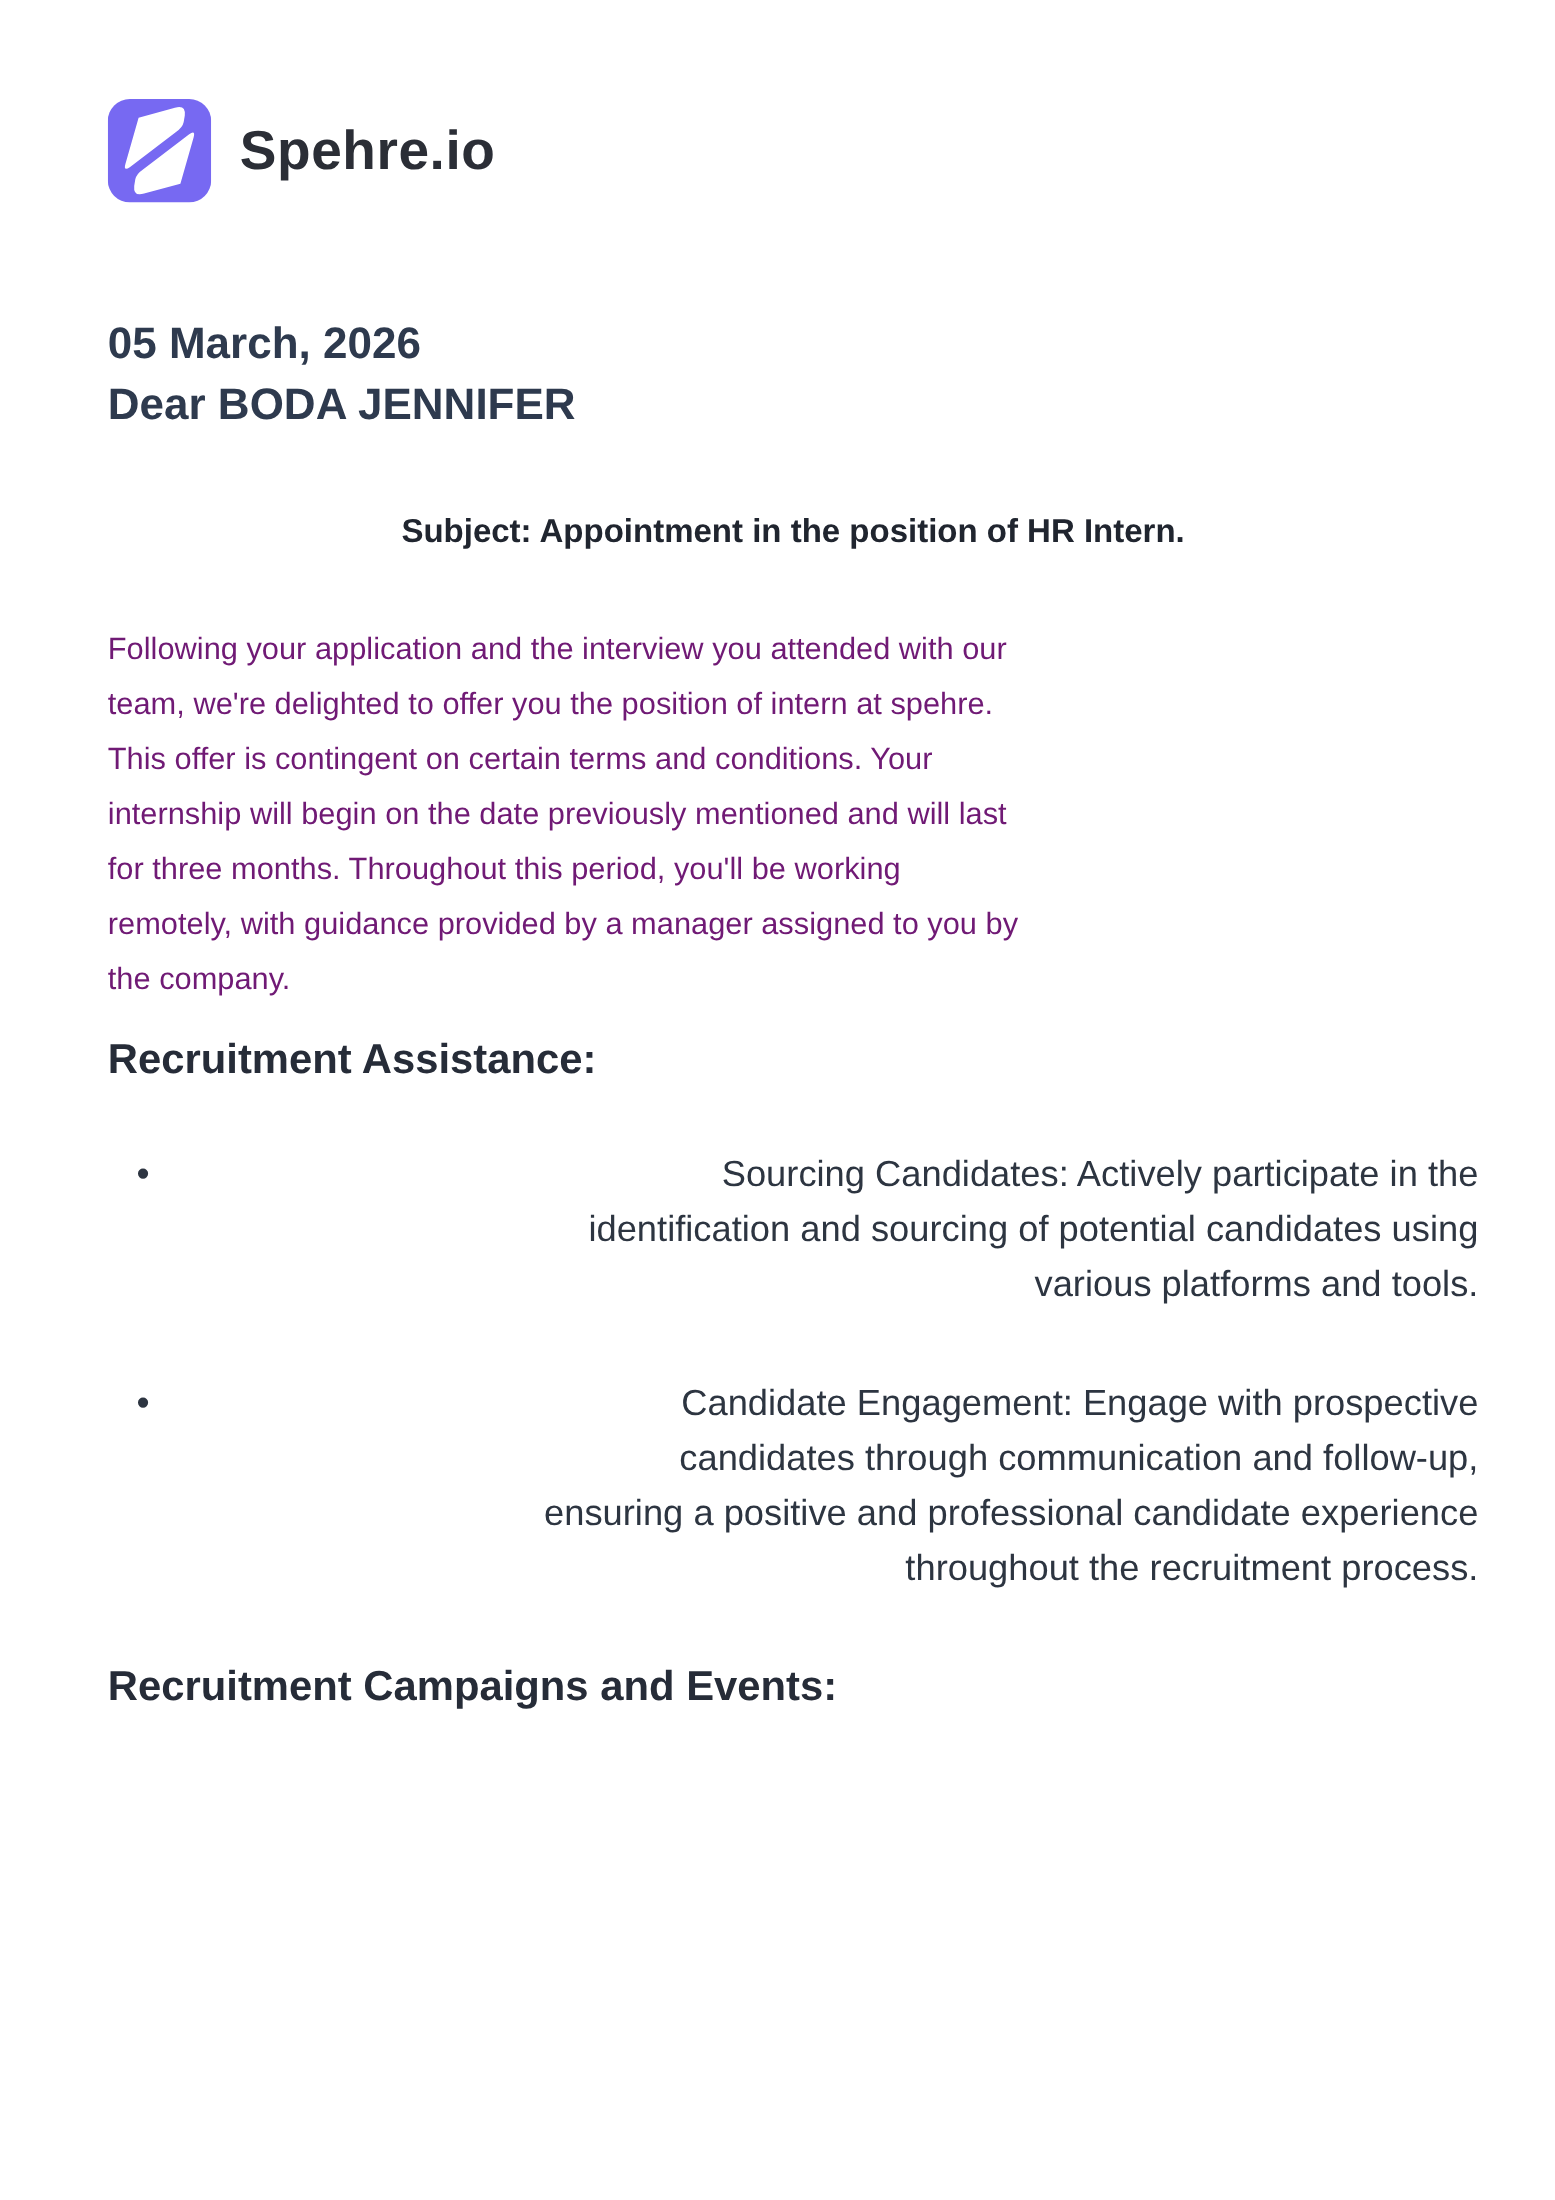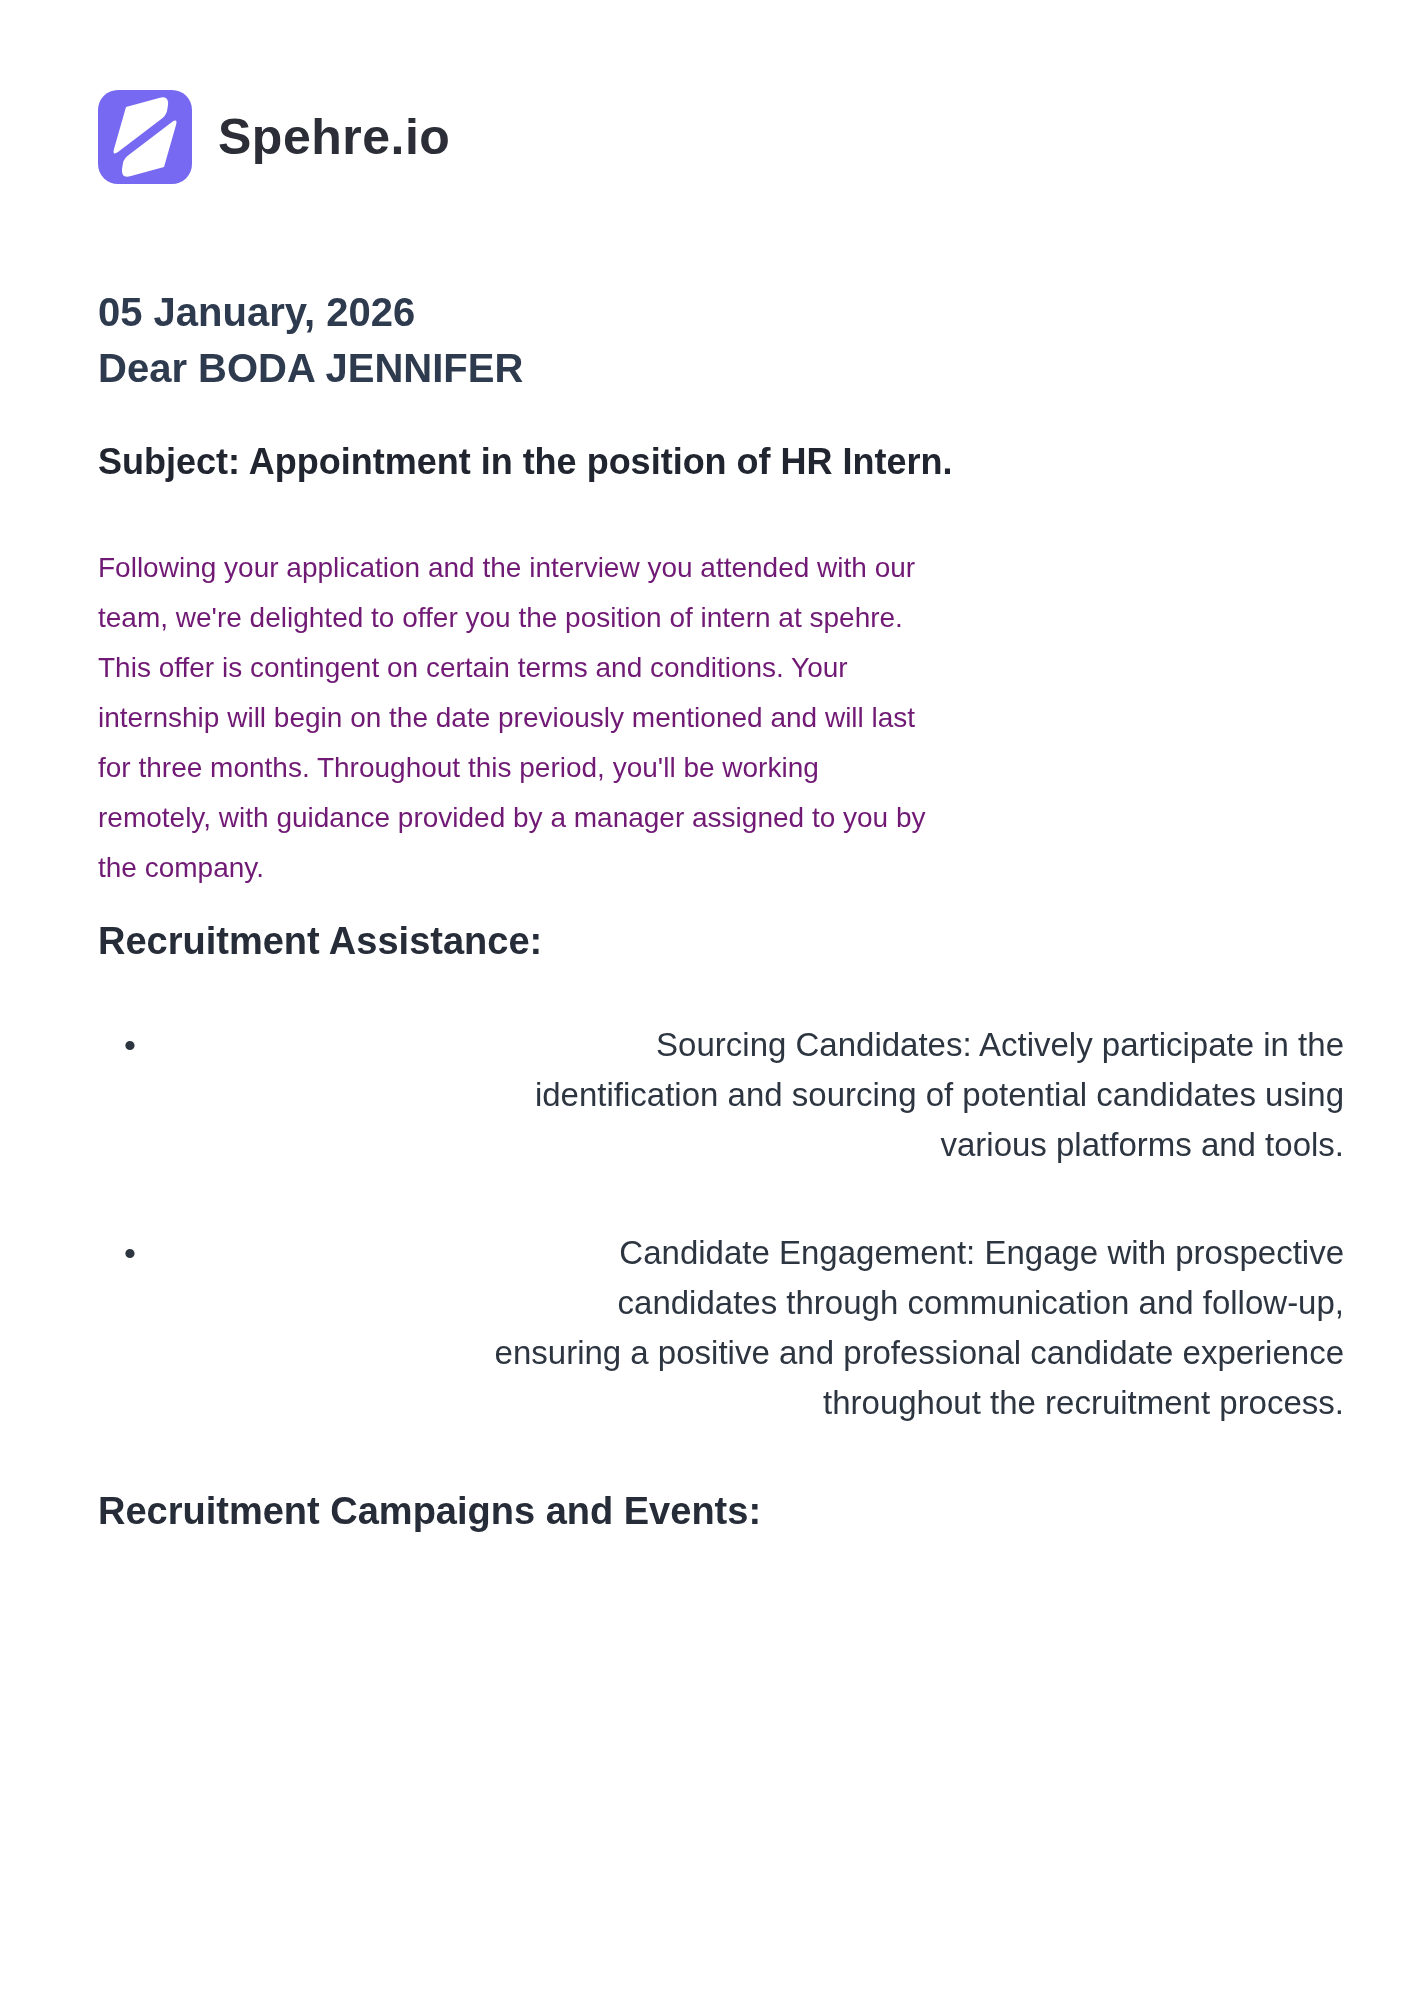--- a/index.html
+++ b/index.html
@@ -36,25 +36,26 @@
   }
   .date-greeting {
     margin-top: 100px;
     font-size: 40px;
     line-height: 56px;
     font-weight: 700;
     color: #2e3a4e;
     white-space: pre-line;
   }
   .subject {
-    margin-top: 40px;
-    font-size: 36px;
+    margin-top: 62px;
+    font-size: 30px;
     line-height: 51px;
     font-weight: 700;
     color: #20252f;
+    text-align: center;
   }
   .body-par {
     margin-top: 56px;
     font-size: 28px;
     line-height: 50px;
     font-weight: 400;
     color: #701a75;
     white-space: pre-line;
   }
   .tasks-heading {
@@ -111,21 +112,21 @@
 
   <div class="logo-row">
     <svg class="logo-mark" viewBox="0 0 94 94" aria-hidden="true">
       <rect x="0" y="0" width="94" height="94" rx="20" fill="#7769F2"></rect>
       <path fill="#ffffff" d="M28 17 L61 8 Q71 5 70 15 L69 21 Q68 26 62 30 L20 62 Q14 66 16 59 Z"></path>
       <path fill="#ffffff" d="M66 77 L33 86 Q23 89 24 79 L25 73 Q26 68 32 64 L74 32 Q80 28 78 35 Z"></path>
     </svg>
     <div class="brand">Spehre.io</div>
   </div>
 
-  <div class="date-greeting">05 January, 2026
+  <div class="date-greeting">05 March, 2026
 Dear BODA JENNIFER</div>
 
   <div class="subject">Subject: Appointment in the position of HR Intern.</div>
 
   <div class="body-par">Following your application and the interview you attended with our
 team, we're delighted to offer you the position of intern at spehre.
 This offer is contingent on certain terms and conditions. Your
 internship will begin on the date previously mentioned and will last
 for three months. Throughout this period, you'll be working
 remotely, with guidance provided by a manager assigned to you by

